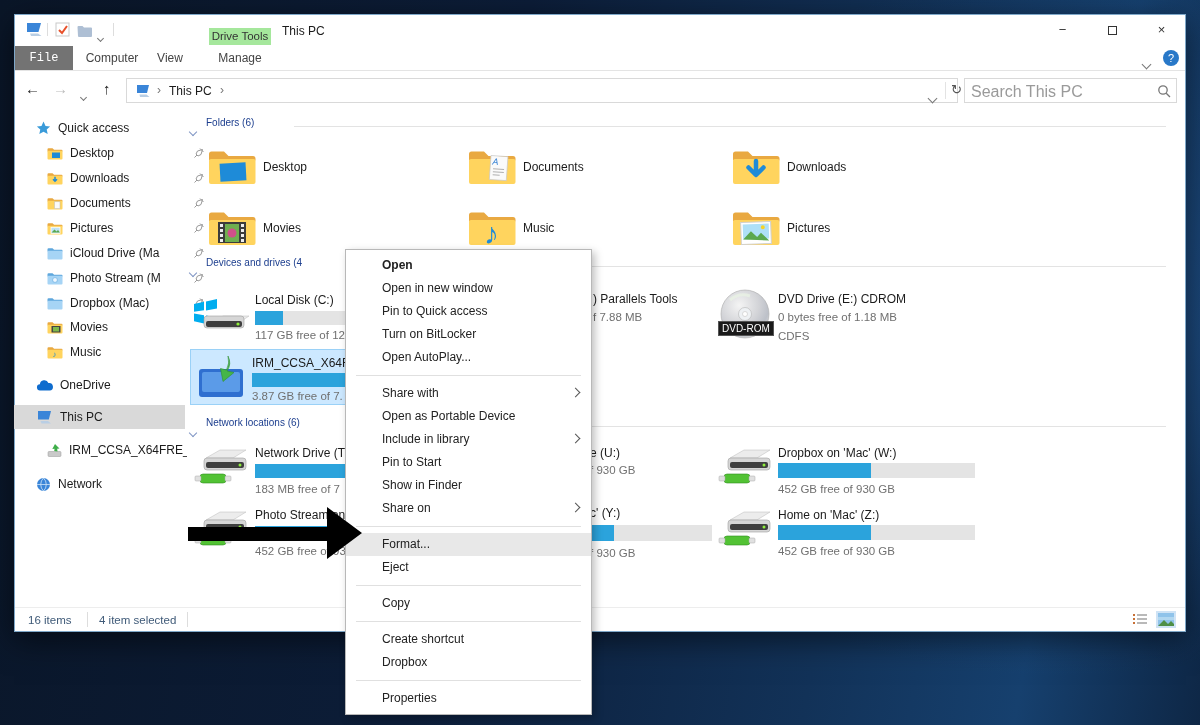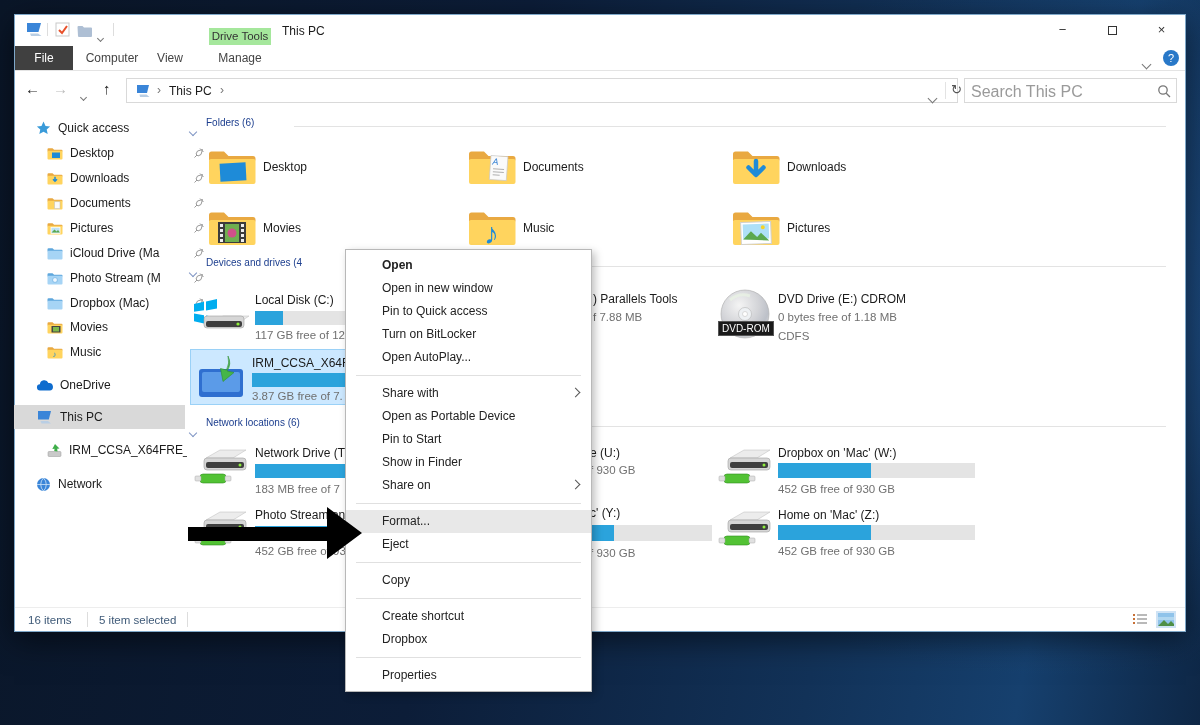--- a/index.html
+++ b/index.html
@@ -15,21 +15,21 @@
   .t   { font-size:12px; color:#1b1b1b; white-space:nowrap; }
   .sub { font-size:11.5px; color:#707070; white-space:nowrap; }
 
   
   #win { left:14px; top:14px; width:1172px; height:618px; background:#fff;
          border:1px solid #7fa8c9; box-shadow:0 8px 30px rgba(0,0,0,.55); z-index:1; }
   .capbtn { width:45px; height:29px; top:0; text-align:center; line-height:29px;
             font-size:13px; color:#333; }
   .greentab { background:#a5e79c; color:#333; font-size:11.5px; text-align:center; }
   .tab { font-size:12px; color:#444; text-align:center; line-height:24px; }
-  .filetab { background:#404040; color:#fff; }
+  .filetab { background:#737373; color:#fff;font-family:Liberation Mono, monospace; }
   .chev { display:inline-block; width:7px; height:7px; border-right:1.4px solid #777;
           border-bottom:1.4px solid #777; transform:rotate(45deg); }
   .chev.blue { border-color:#7f95c4; }
   .navg { font-size:15px; color:#222; }
   .box { background:#fff; border:1px solid #d9d9d9; }
   #searchbox input { border:none; outline:none; width:170px; font-size:16px;
                      color:#333; font-family:inherit; background:transparent; padding:4px 6px; }
   #searchbox input::placeholder { color:#9a9a9a; }
 
   
@@ -518,21 +518,21 @@
     <div class="bar" style="left:62px;top:21px;width:197px;height:15px;">
         <i style="width: 47%;"></i>
       </div>
     <span class="abs sub" style="left:62px;top:41px;">452 GB free of 930 GB</span>
   </div>
 </div>
 
 <div class="abs" style="left:15px;top:607px;width:1170px;height:24px;background:#fff;border-top:1px solid #ededed;z-index:2;">
   <span class="abs statxt" style="left:13px;top:6px;">16 items</span>
   <span class="abs" style="left:72px;top:4px;width:1px;height:15px;background:#ddd;"></span>
-  <span class="abs statxt" style="left:84px;top:6px;">5 item selected</span>
+  <span class="abs statxt" style="left:84px;top:6px;">4 item selected</span>
   <span class="abs" style="left:172px;top:4px;width:1px;height:15px;background:#ddd;"></span>
   <span class="abs" style="left:1117px;top:4px;">
     <svg width="16" height="15">
         <g>
           <rect x="1" y="2" width="2" height="2" fill="#c87137"></rect>
           <rect x="5" y="2" width="10" height="2" fill="#b9b9b9"></rect>
           <rect x="1" y="6" width="2" height="2" fill="#c87137"></rect>
           <rect x="5" y="6" width="10" height="2" fill="#b9b9b9"></rect>
           <rect x="1" y="10" width="2" height="2" fill="#c87137"></rect>
           <rect x="5" y="10" width="10" height="2" fill="#b9b9b9"></rect>
@@ -551,20 +551,21 @@
 
 <div id="ctx" class="abs">
   <div class="mi bold"><span>Open</span></div>
   <div class="mi"><span>Open in new window</span></div>
   <div class="mi"><span>Pin to Quick access</span></div>
   <div class="mi"><span>Turn on BitLocker</span></div>
   <div class="mi"><span>Open AutoPlay...</span></div>
   <div class="msep"></div>
   <div class="mi"><span>Share with</span><span class="sarr"></span></div>
   <div class="mi"><span>Open as Portable Device</span></div>
+  <div class="mi"><span>Include in library</span><span class="sarr"></span></div>
   <div class="mi"><span>Pin to Start</span></div>
   <div class="mi"><span>Show in Finder</span></div>
   <div class="mi"><span>Share on</span><span class="sarr"></span></div>
   <div class="msep"></div>
   <div class="mi hl"><span>Format...</span></div>
   <div class="mi"><span>Eject</span></div>
   <div class="msep"></div>
   <div class="mi"><span>Copy</span></div>
   <div class="msep"></div>
   <div class="mi"><span>Create shortcut</span></div>

